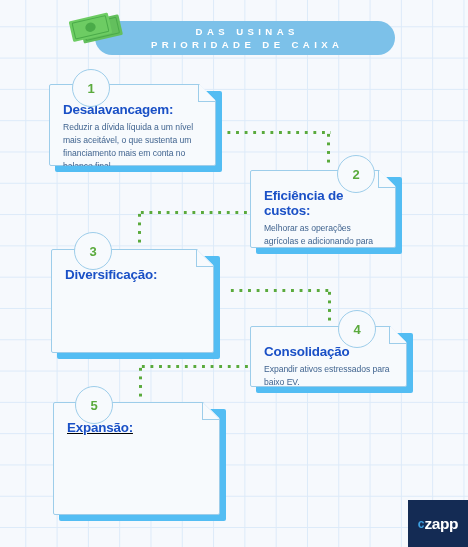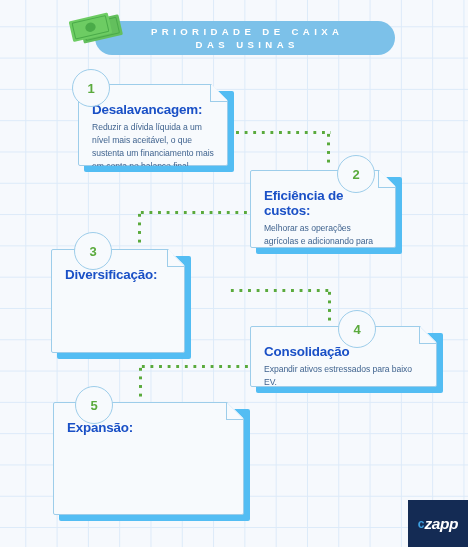--- a/index.html
+++ b/index.html
@@ -166,41 +166,41 @@
     bottom: 0;
     width: 60px;
     height: 47px;
     background: #142b54;
     display: flex;
     align-items: center;
     justify-content: center;
     z-index: 8;
   }
   .logo-c { color: #3d9fe0; font-size: 12px; font-weight: bold; }
-  .logo-zapp { color: #ffffff; font-size: 15.5px; font-weight: bold; letter-spacing: -0.4px; font-style: italic; }
+  .logo-zapp { color: #ffffff; font-size: 15.5px; font-weight: bold; letter-spacing: -0.4px; }
 </style>
 </head>
 <body>
 
 <div id="infographic">
 
   <svg class="money-icon" viewBox="0 0 66 42">
     <g transform="rotate(-13 33 21)">
       <rect x="16" y="7" width="40" height="21" rx="1.5" fill="#63bf5d"></rect>
       <rect x="19" y="9.5" width="34" height="16" rx="1" fill="none" stroke="#4aab49" stroke-width="1"></rect>
       <ellipse cx="36" cy="17.5" rx="5.2" ry="4.6" fill="#4aab49"></ellipse>
       <rect x="6" y="3" width="40" height="21" rx="1.5" fill="#6dcc63"></rect>
       <rect x="9" y="5.5" width="34" height="16" rx="1" fill="none" stroke="#4aab49" stroke-width="1"></rect>
       <ellipse cx="26" cy="13.5" rx="5.2" ry="4.6" fill="#4aab49"></ellipse>
     </g>
   </svg>
 
   <div class="header-banner">
+    <div class="header-line">DAS USINAS</div>
     <div class="header-line">PRIORIDADE DE CAIXA</div>
-    <div class="header-line">DAS USINAS</div>
   </div>
 
   <div class="connector">
     <div class="dot-h" style="left:216px; top:131px; width:115px;"></div>
     <div class="dot-v" style="left:327px; top:131px; height:32px;"></div>
   </div>
 
   <div class="connector">
     <div class="dot-h" style="left:138px; top:211px; width:118px;"></div>
     <div class="dot-v" style="left:138px; top:211px; height:32px;"></div>
@@ -209,61 +209,61 @@
   <div class="connector">
     <div class="dot-h" style="left:228px; top:289px; width:104px;"></div>
     <div class="dot-v" style="left:328px; top:289px; height:32px;"></div>
   </div>
 
   <div class="connector">
     <div class="dot-h" style="left:139px; top:365px; width:118px;"></div>
     <div class="dot-v" style="left:139px; top:365px; height:32px;"></div>
   </div>
 
-  <div class="card" style="left:49px; top:84px; width:150px; height:82px;margin-left:29px;">
+  <div class="card" style="left:49px; top:84px; width:167px; height:82px;">
     <div class="card-shadow"></div>
     <div class="card-body">
       <div class="fold"></div>
       <div class="card-title">Desalavancagem:</div>
       <div class="card-text">Reduzir a dívida líquida a um nível mais aceitável, o que sustenta um financiamento mais em conta no balanço final.</div>
     </div>
   </div>
   <div class="num-badge" style="left:72px; top:69px;">1</div>
 
   <div class="card" style="left:250px; top:170px; width:146px; height:78px;">
     <div class="card-shadow"></div>
     <div class="card-body">
       <div class="fold"></div>
       <div class="card-title">Eficiência de custos:</div>
       <div class="card-text">Melhorar as operações agrícolas e adicionando para redução de custos.</div>
     </div>
   </div>
   <div class="num-badge" style="left:337px; top:155px;">2</div>
 
-  <div class="card" style="left:51px; top:249px; width:134px; height:104px;">
+  <div class="card" style="left:51px; top:249px; width:163px; height:104px;">
     <div class="card-shadow"></div>
     <div class="card-body">
       <div class="fold"></div>
       <div class="card-title">Diversificação:</div>
     </div>
   </div>
   <div class="num-badge" style="left:74px; top:232px;">3</div>
 
-  <div class="card" style="left:250px; top:326px; width:187px; height:61px;">
+  <div class="card" style="left:250px; top:326px; width:157px; height:61px;">
     <div class="card-shadow"></div>
     <div class="card-body">
       <div class="fold"></div>
       <div class="card-title">Consolidação</div>
       <div class="card-text">Expandir ativos estressados para baixo EV.</div>
       <div class="card-note">EV: Enterprise value</div>
     </div>
   </div>
   <div class="num-badge" style="left:338px; top:310px;">4</div>
 
-  <div class="card" style="left:53px; top:402px; width:191px; height:113px;">
+  <div class="card" style="left:53px; top:402px; width:167px; height:113px;text-decoration:underline;">
     <div class="card-shadow"></div>
     <div class="card-body">
       <div class="fold"></div>
       <div class="card-title">Expansão:</div>
     </div>
   </div>
   <div class="num-badge" style="left:75px; top:386px;">5</div>
 
   <div class="logo">
     <span class="logo-c">c</span>

